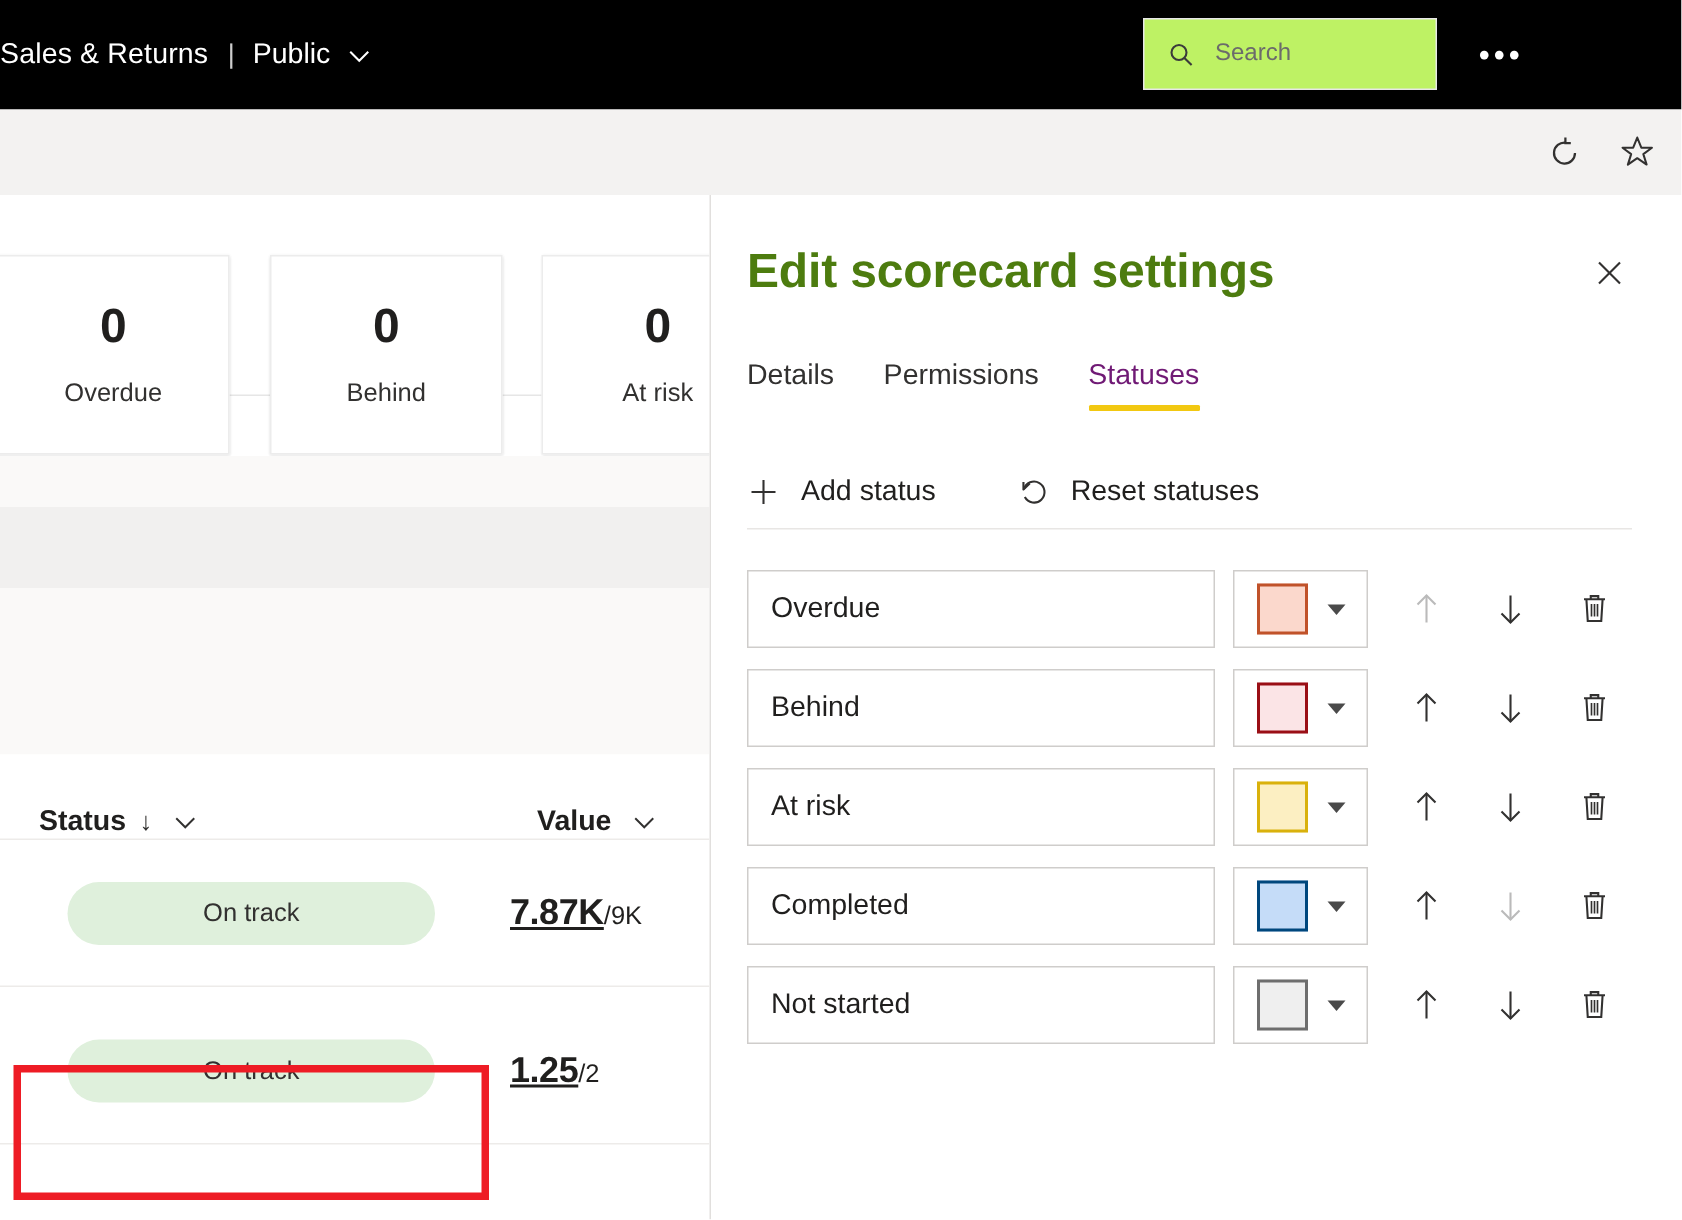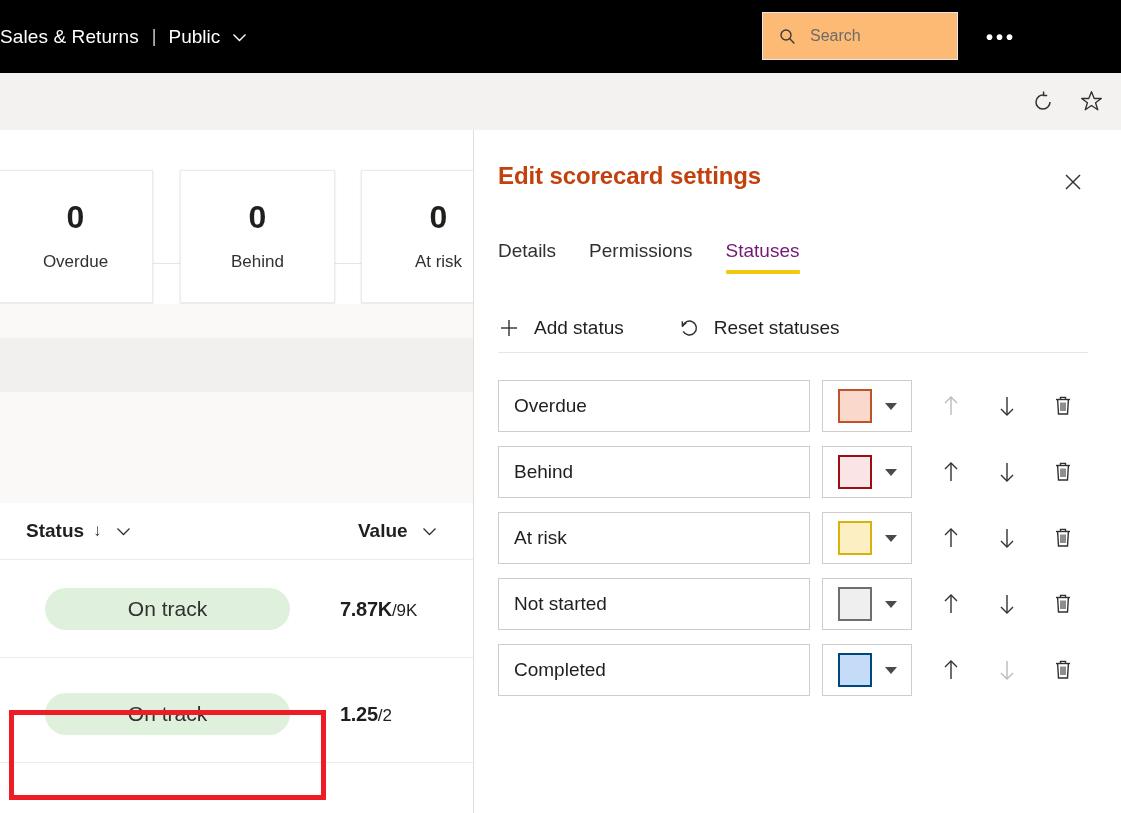--- a/index.html
+++ b/index.html
@@ -28,21 +28,21 @@
   }
   .brand-scope { color: #ffffff; font-size: 19px; font-weight: 400; }
   .chev-down {
     display: inline-block; width: 17px; height: 17px; margin-left: 11px;
     position: relative; top: 1px;
   }
   .chev-down svg { display: block; }
 
   .searchbox {
     position: absolute; left: 762px; top: 12px; width: 196px; height: 48px;
-    background: #fdba74; display: flex; align-items: center;
+    background: #bef264; display: flex; align-items: center;
     border: 1px solid #e7e7e7;
   }
   .search-icon { margin-left: 16px; width: 17px; height: 17px; display: block; }
   .search-ph { color: #6b6b6b; font-size: 16px; margin-left: 14px; }
 
   .ellipsis-btn {
     position: absolute; left: 983px; top: 22px; width: 36px; height: 30px;
     display: flex; align-items: center; justify-content: center;
     letter-spacing: 3px;
   }
@@ -89,63 +89,63 @@
 
   .band { position: absolute; left: 0; width: 473px; }
   .band-a { top: 174px; height: 34px; background: #faf9f8; }
   .band-b { top: 208px; height: 54px; background: #f1f0ef; }
   .band-c { top: 262px; height: 111px; background: #faf9f8; }
 
   .table-head {
     position: absolute; left: 0; top: 373px; width: 473px; height: 57px;
     background: #ffffff;
     border-bottom: 1px solid #edebe9;
-    display: flex; align-items: center;
+    display: flex; align-items: flex-end;
   }
   .th {
     display: flex; align-items: center; font-size: 19px; font-weight: 700; color: #201f1e;
   }
   .th-status { margin-left: 26px; }
   .th-value { position: absolute; left: 358px; }
   .sort-arrow { font-size: 17px; font-weight: 400; margin-left: 9px; color: #323130; }
   .th-chev { margin-left: 12px; display: inline-flex; }
 
   .row {
     position: absolute; left: 0; width: 473px; height: 98px;
     background: #ffffff; border-bottom: 1px solid #edebe9;
   }
   .row-1 { top: 430px; }
   .row-2 { top: 535px; }
   .pill {
     position: absolute; left: 45px; top: 28px; width: 245px; height: 42px;
     background: #dff0dc; border-radius: 21px;
     display: flex; align-items: center; justify-content: center;
-    font-size: 21px; color: #323130;
+    font-size: 17px; color: #323130;
   }
   .rowval {
     position: absolute; left: 340px; top: 50%; transform: translateY(-50%);
     display: flex; align-items: baseline;
   }
-  .rowval .v-main { font-size: 20px; font-weight: 700; color: #201f1e; letter-spacing: -.3px; }
+  .rowval .v-main { font-size: 24px; font-weight: 700; color: #201f1e; letter-spacing: -.3px; text-decoration: underline; }
   .rowval .v-sub { font-size: 17px; color: #201f1e; font-weight: 400; }
 
   .hl-box {
     position: absolute; border: 5px solid #ee1c25; background: transparent;
     pointer-events: none;
   }
   .hl-1 { left: 9px; top: 580px; width: 317px; height: 90px; }
 
   
   .panel {
     position: absolute; left: 473px; top: 130px; width: 648px; height: 683px;
     background: #ffffff; border-left: 1px solid #e1dfdd;
   }
   .panel-title {
     position: absolute; left: 24px; top: 32px;
-    font-size: 24px; font-weight: 600; color: #c2410c; letter-spacing: -.1px;
+    font-size: 32px; font-weight: 600; color: #4d7c0f; letter-spacing: -.1px;
   }
   .panel-close {
     position: absolute; right: 32px; top: 36px; width: 32px; height: 32px;
     display: flex; align-items: center; justify-content: center; cursor: pointer;
   }
 
   .tabs {
     position: absolute; left: 24px; top: 98px; display: flex; align-items: flex-end;
     height: 46px;
   }
@@ -431,62 +431,62 @@
             <path d="M8.5 5.5 V3.4 H13.5 V5.5" stroke="#323130" stroke-width="1.4" fill="none"></path>
             <path d="M5.6 5.5 L6.5 20 H15.5 L16.4 5.5" stroke="#323130" stroke-width="1.4" fill="none"></path>
             <line x1="9" y1="8.6" x2="9" y2="17" stroke="#323130" stroke-width="1.1"></line>
             <line x1="11" y1="8.6" x2="11" y2="17" stroke="#323130" stroke-width="1.1"></line>
             <line x1="13" y1="8.6" x2="13" y2="17" stroke="#323130" stroke-width="1.1"></line>
           </svg>
         </div>
       </div>
 
       <div class="status-row">
-        <div class="status-name-field">Not started</div>
+        <div class="status-name-field">Completed</div>
         <div class="color-picker">
-          <span class="swatch" style="background:#efefef;border-color:#6e6e6e;"></span>
+          <span class="swatch" style="background:#c5dcf8;border-color:#00477d;"></span>
           <span class="caret-dn"></span>
         </div>
         <div class="row-btn first">
           <svg width="22" height="24" viewBox="0 0 22 24">
               <line x1="11" y1="21" x2="11" y2="3" stroke="#323130" stroke-width="1.4"></line>
               <path d="M5 9 L11 3 L17 9" stroke="#323130" stroke-width="1.4" fill="none"></path>
             </svg>
         </div>
-        <div class="row-btn">
+        <div class="row-btn disabled">
           <svg width="22" height="24" viewBox="0 0 22 24">
               <line x1="11" y1="3" x2="11" y2="21" stroke="#323130" stroke-width="1.4"></line>
               <path d="M5 15 L11 21 L17 15" stroke="#323130" stroke-width="1.4" fill="none"></path>
             </svg>
         </div>
         <div class="row-btn">
           <svg width="22" height="24" viewBox="0 0 22 24">
             <path d="M4 5.5 H18" stroke="#323130" stroke-width="1.4"></path>
             <path d="M8.5 5.5 V3.4 H13.5 V5.5" stroke="#323130" stroke-width="1.4" fill="none"></path>
             <path d="M5.6 5.5 L6.5 20 H15.5 L16.4 5.5" stroke="#323130" stroke-width="1.4" fill="none"></path>
             <line x1="9" y1="8.6" x2="9" y2="17" stroke="#323130" stroke-width="1.1"></line>
             <line x1="11" y1="8.6" x2="11" y2="17" stroke="#323130" stroke-width="1.1"></line>
             <line x1="13" y1="8.6" x2="13" y2="17" stroke="#323130" stroke-width="1.1"></line>
           </svg>
         </div>
       </div>
 
       <div class="status-row">
-        <div class="status-name-field">Completed</div>
+        <div class="status-name-field">Not started</div>
         <div class="color-picker">
-          <span class="swatch" style="background:#c5dcf8;border-color:#00477d;"></span>
+          <span class="swatch" style="background:#efefef;border-color:#6e6e6e;"></span>
           <span class="caret-dn"></span>
         </div>
         <div class="row-btn first">
           <svg width="22" height="24" viewBox="0 0 22 24">
               <line x1="11" y1="21" x2="11" y2="3" stroke="#323130" stroke-width="1.4"></line>
               <path d="M5 9 L11 3 L17 9" stroke="#323130" stroke-width="1.4" fill="none"></path>
             </svg>
         </div>
-        <div class="row-btn disabled">
+        <div class="row-btn">
           <svg width="22" height="24" viewBox="0 0 22 24">
               <line x1="11" y1="3" x2="11" y2="21" stroke="#323130" stroke-width="1.4"></line>
               <path d="M5 15 L11 21 L17 15" stroke="#323130" stroke-width="1.4" fill="none"></path>
             </svg>
         </div>
         <div class="row-btn">
           <svg width="22" height="24" viewBox="0 0 22 24">
             <path d="M4 5.5 H18" stroke="#323130" stroke-width="1.4"></path>
             <path d="M8.5 5.5 V3.4 H13.5 V5.5" stroke="#323130" stroke-width="1.4" fill="none"></path>
             <path d="M5.6 5.5 L6.5 20 H15.5 L16.4 5.5" stroke="#323130" stroke-width="1.4" fill="none"></path>

